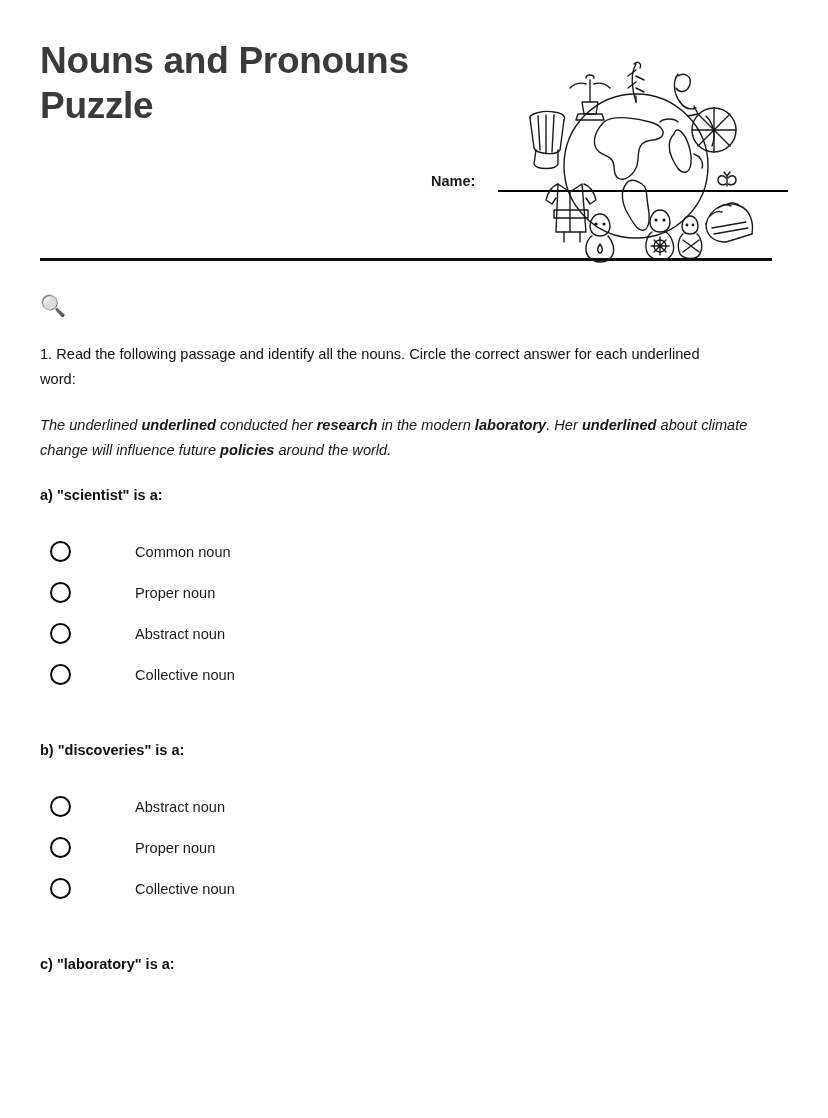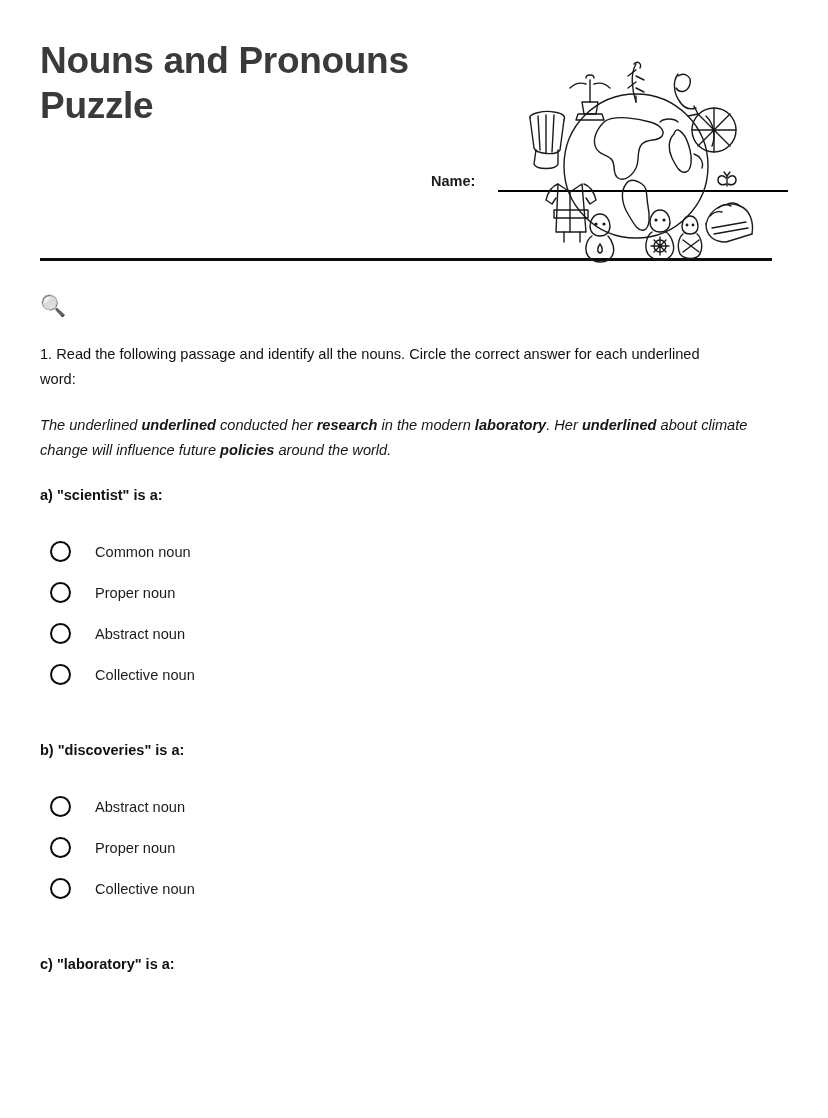--- a/index.html
+++ b/index.html
@@ -126,20 +126,21 @@
   }
 
   .options {
     margin-top: 28px;
     padding-left: 10px;
   }
   .option-row {
     display: flex;
     align-items: center;
     height: 41px;
+    gap: 40px;
   }
   .radio {
     width: 21px;
     height: 21px;
     border: 2.6px solid #0a0a0a;
     border-radius: 50%;
     box-sizing: border-box;
     flex: 0 0 auto;
   }
   .option-label {

